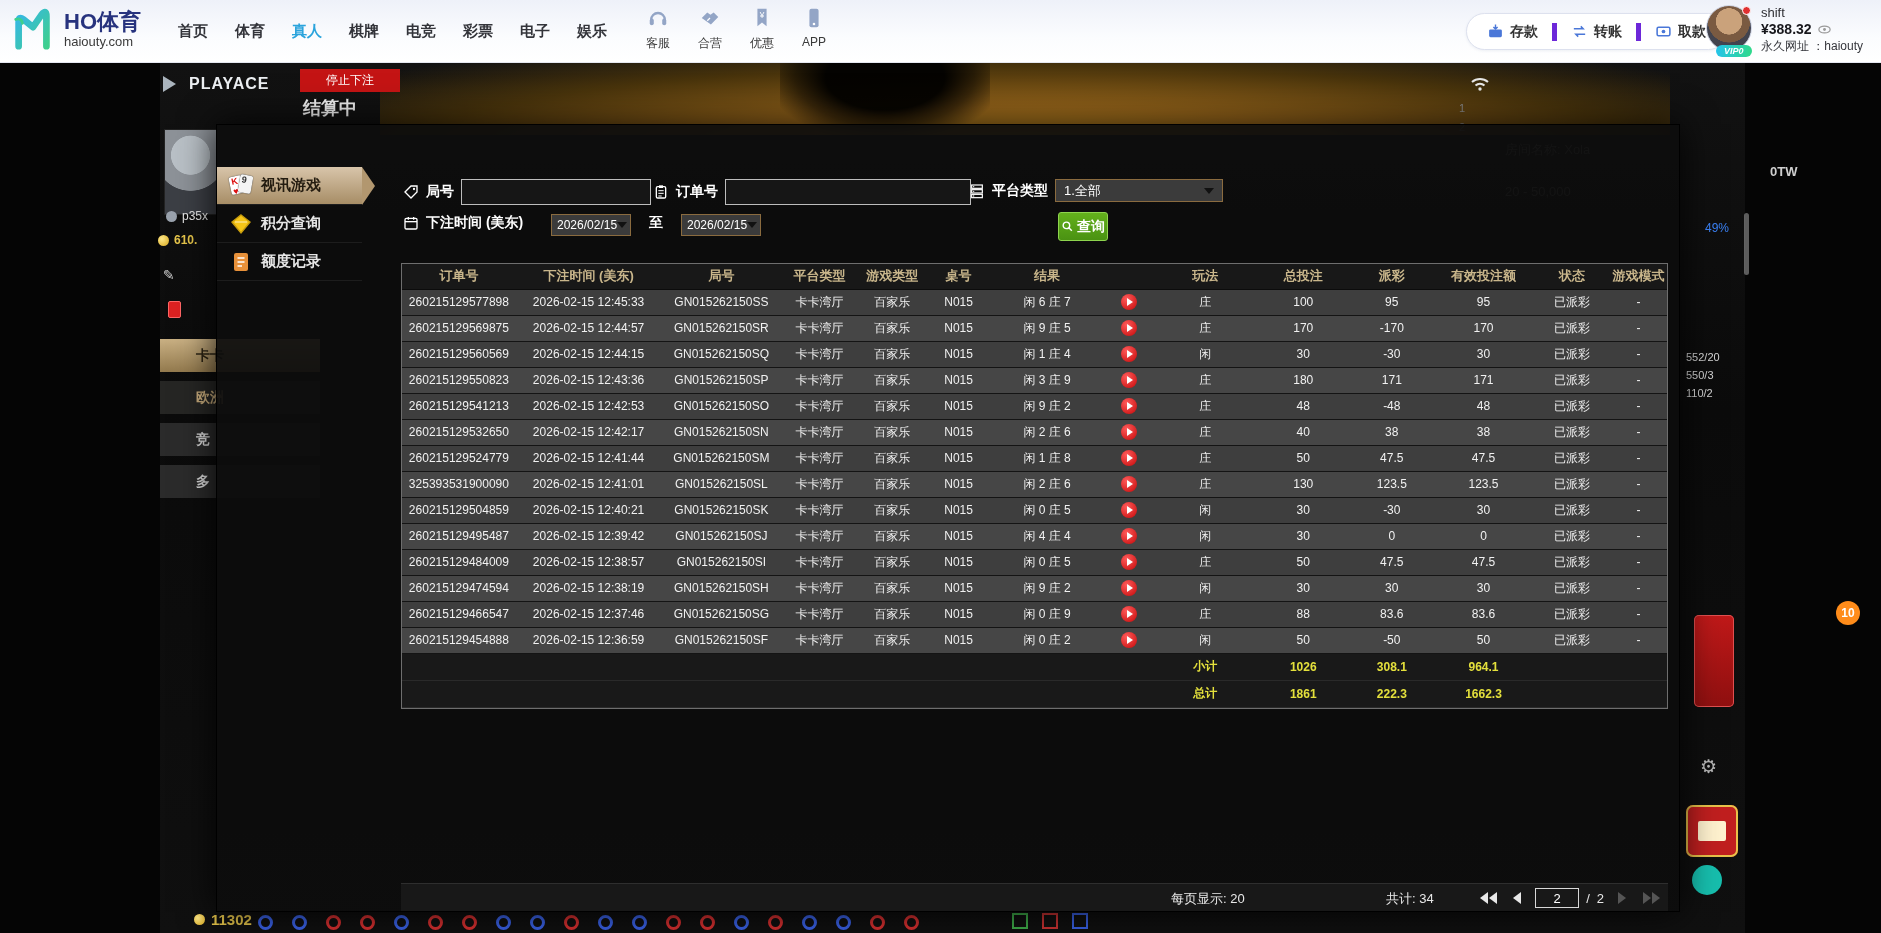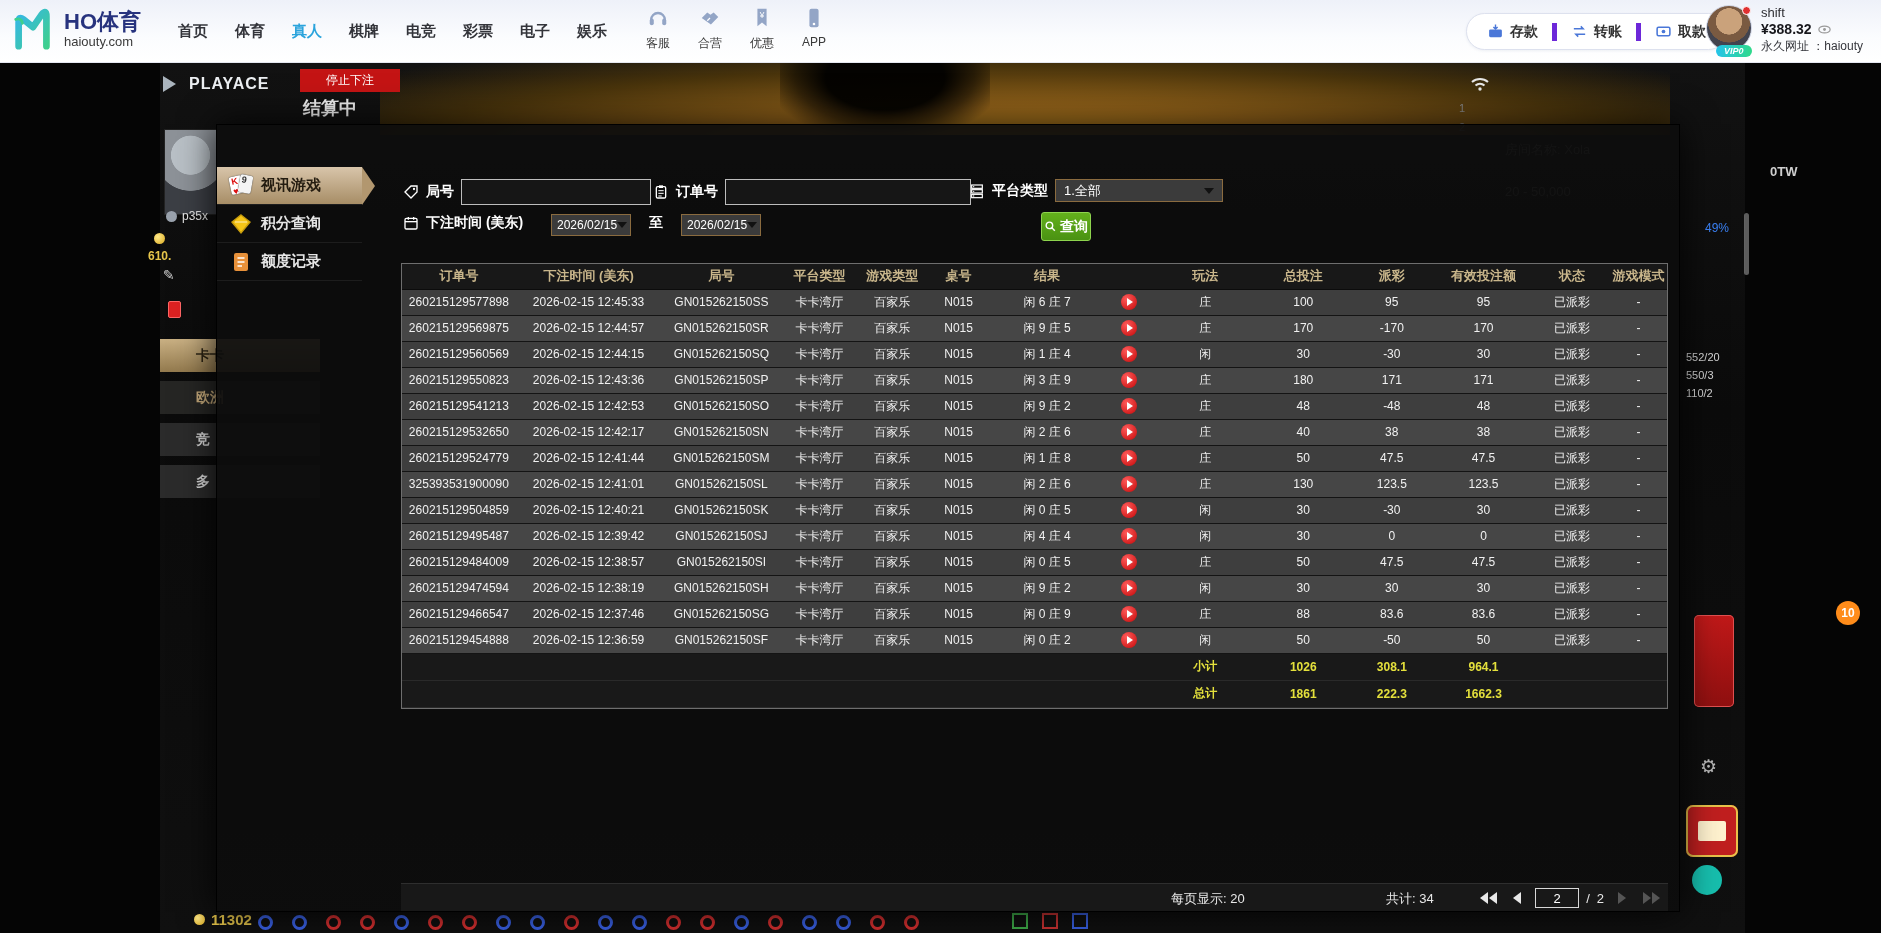--- a/index.html
+++ b/index.html
@@ -39,21 +39,21 @@
   .game-area{position:absolute;left:160px;top:0;width:1585px;height:870px;background:linear-gradient(180deg,#121212 0%,#0b0b0b 40%,#101010 100%);}
   .gold-banner{position:absolute;left:220px;top:0;width:1290px;height:72px;background:radial-gradient(ellipse at 50% 120%,#d79b22 0%,#9a671a 35%,#4b350b 68%,rgba(20,14,3,0) 95%);opacity:.95;}
   .dealer-shadow{position:absolute;left:620px;top:0;width:210px;height:72px;background:radial-gradient(ellipse at 50% 20%,rgba(0,0,0,.95) 0 40%,rgba(0,0,0,.55) 60%,rgba(0,0,0,0) 80%);}
   .vendor-logo{position:absolute;left:163px;top:12px;display:flex;align-items:center;gap:5px;color:#eceff2;font-weight:bold;font-size:16px;letter-spacing:1px;}
   .vendor-logo .vmark{width:0;height:0;border:8px solid transparent;border-left:13px solid #aab4bd;}
   .bet-stop{position:absolute;left:300px;top:6px;background:#c41414;color:#fff;font-size:12px;padding:3px 26px;}
   .settling{position:absolute;left:303px;top:33px;color:#f2f2f2;font-size:18px;font-weight:bold;}
   .bg-avatar{position:absolute;left:164px;top:66px;width:53px;height:86px;background:radial-gradient(circle at 50% 30%,#b9c0c6 0 30%,#8d9298 31% 55%,#3c3f45 56%);border:1px solid #222;}
   .bg-line{position:absolute;color:#e8e8e8;font-size:12px;display:flex;align-items:center;gap:5px;white-space:nowrap;}
   .pid{left:166px;top:146px;}
-  .pbal{left:148px;top:170px;color:#e7c64b;font-weight:bold;flex-direction:column;}
+  .pbal{left:158px;top:170px;color:#e7c64b;font-weight:bold;}
   .coin-dot{width:11px;height:11px;border-radius:50%;background:radial-gradient(circle at 35% 35%,#ffe989,#d9a91f);display:inline-block;}
   .person-dot{width:11px;height:11px;border-radius:50%;background:#9aa2ad;display:inline-block;}
   .pedit{left:163px;top:204px;color:#cfcfcf;font-size:14px;}
   .pcard{position:absolute;left:168px;top:238px;width:13px;height:17px;background:#d22;border-radius:2px;border:1px solid #f66;}
   .lobby-menu{position:absolute;left:160px;top:276px;width:160px;display:flex;flex-direction:column;gap:9px;}
   .lobby-bar{height:33px;display:flex;align-items:center;padding-left:36px;font-size:14px;font-weight:bold;cursor:pointer;}
   .lobby-bar.gold{background:linear-gradient(180deg,#c9b083,#937a4e);color:#2d2414;}
   .lobby-bar.tan{background:#262624;color:#c8ac7c;}
   .lobby-bar.dark{background:#2b2b2b;color:#d8d8d8;}
   .coins-line{position:absolute;left:194px;top:848px;color:#e7c64b;font-size:15px;font-weight:bold;display:flex;align-items:center;gap:6px;}
@@ -111,21 +111,21 @@
   .f-label{color:#fff;font-size:14px;font-weight:bold;white-space:nowrap;}
   .f-group svg{width:16px;height:16px;}
   .f-input{background:#161616;border:1px solid #bdbdbd;height:26px;color:#eee;font-size:13px;padding:0 6px;outline:none;}
   .in-round{width:190px;}
   .in-order{width:246px;}
   .select-box{display:flex;align-items:center;justify-content:space-between;background:#3b3b3b;border:1px solid #8a6b3f;color:#fff;font-size:13px;padding:0 8px;cursor:pointer;}
   .sel-platform{width:168px;height:23px;}
   .date-box{width:80px;height:22px;background:#3b3b3b;border:1px solid #8a6b3f;color:#fff;font-size:12px;display:flex;align-items:center;justify-content:space-between;padding:0 5px;cursor:pointer;}
   .caret{width:0;height:0;border-left:5px solid transparent;border-right:5px solid transparent;border-top:6px solid #111;}
   .to-label{color:#fff;font-size:14px;font-weight:bold;}
-  .search-btn{position:absolute;left:644px;top:-2px;width:50px;height:29px;background:linear-gradient(180deg,#63b01c,#4a9212);border:1px solid #8ed44e;border-radius:3px;color:#fff;font-size:14px;font-weight:bold;display:flex;align-items:center;justify-content:center;gap:3px;cursor:pointer;}
+  .search-btn{position:absolute;left:661px;top:-2px;width:50px;height:29px;background:linear-gradient(180deg,#63b01c,#4a9212);border:1px solid #8ed44e;border-radius:3px;color:#fff;font-size:14px;font-weight:bold;display:flex;align-items:center;justify-content:center;gap:3px;cursor:pointer;}
   .search-btn svg{width:13px;height:13px;}
 
   .bet-table-wrap{position:absolute;left:4px;right:0;top:96px;border:1px solid #6e6e6e;}
   table.bet{width:100%;border-collapse:collapse;table-layout:fixed;}
   table.bet th{height:25px;background:#181818;color:#c9b68b;font-size:13px;font-weight:bold;text-align:center;border-bottom:1px solid #0c0c0c;padding:0;white-space:nowrap;overflow:hidden;}
   table.bet td{height:26px;font-size:12px;color:#f1f1f1;text-align:center;border-bottom:1px solid #141414;padding:0 2px;white-space:nowrap;overflow:hidden;}
   table.bet tbody.rows tr:nth-child(odd){background:#3e3e3e;}
   table.bet tbody.rows tr:nth-child(even){background:#464646;}
   th:nth-child(1){width:9%;} th:nth-child(2){width:11.5%;} th:nth-child(3){width:9.5%;}
   th:nth-child(4){width:6%;} th:nth-child(5){width:5.5%;} th:nth-child(6){width:5%;}

